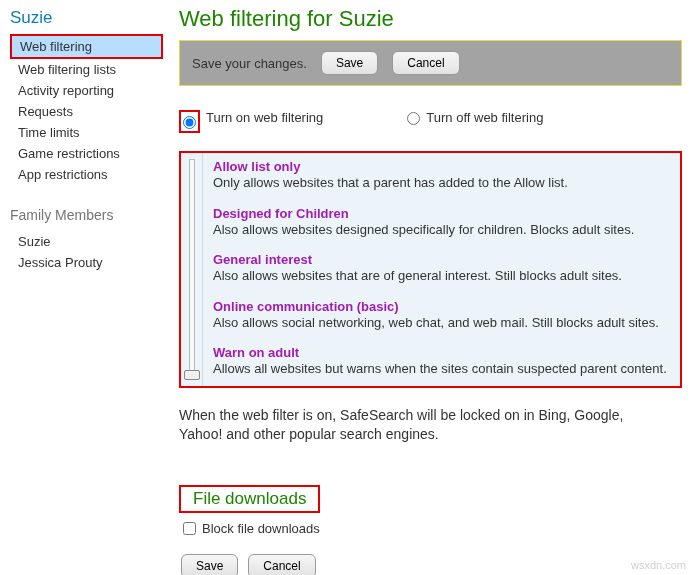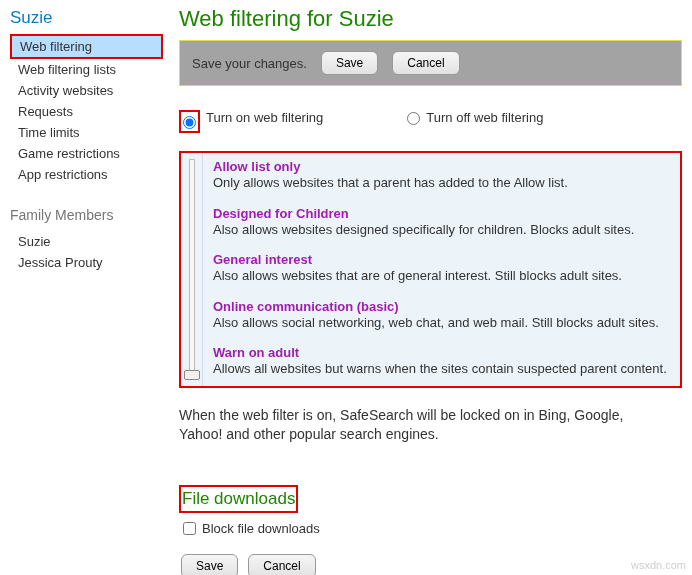--- a/index.html
+++ b/index.html
@@ -134,21 +134,21 @@
       color: #333;
       line-height: 1.4;
       margin-bottom: 40px;
       max-width: 480px;
     }
     .section-heading {
       color: #1e8500;
       font-size: 17px;
       font-weight: 400;
       display: inline-block;
-      padding: 2px 1px;
+      padding: 2px 12px;
     }
     .heading-redbox {
       border: 2px solid #e00000;
       display: inline-block;
       margin-bottom: 8px;
     }
     .checkbox-row {
       display: flex;
       align-items: center;
       gap: 6px;
@@ -168,21 +168,21 @@
 </head>
 <body>
 
 <div class="sidebar">
   <div class="sidebar-title">Suzie</div>
 
   <div class="redbox-sidebar">
     <div class="sidebar-item selected">Web filtering</div>
   </div>
   <div class="sidebar-item">Web filtering lists</div>
-  <div class="sidebar-item">Activity websites</div>
+  <div class="sidebar-item">Activity reporting</div>
   <div class="sidebar-item">Requests</div>
   <div class="sidebar-item">Time limits</div>
   <div class="sidebar-item">Game restrictions</div>
   <div class="sidebar-item">App restrictions</div>
 
   <div class="sidebar-section-title">Family Members</div>
   <div class="sidebar-item">Suzie</div>
   <div class="sidebar-item">Jessica Prouty</div>
 </div>
 

